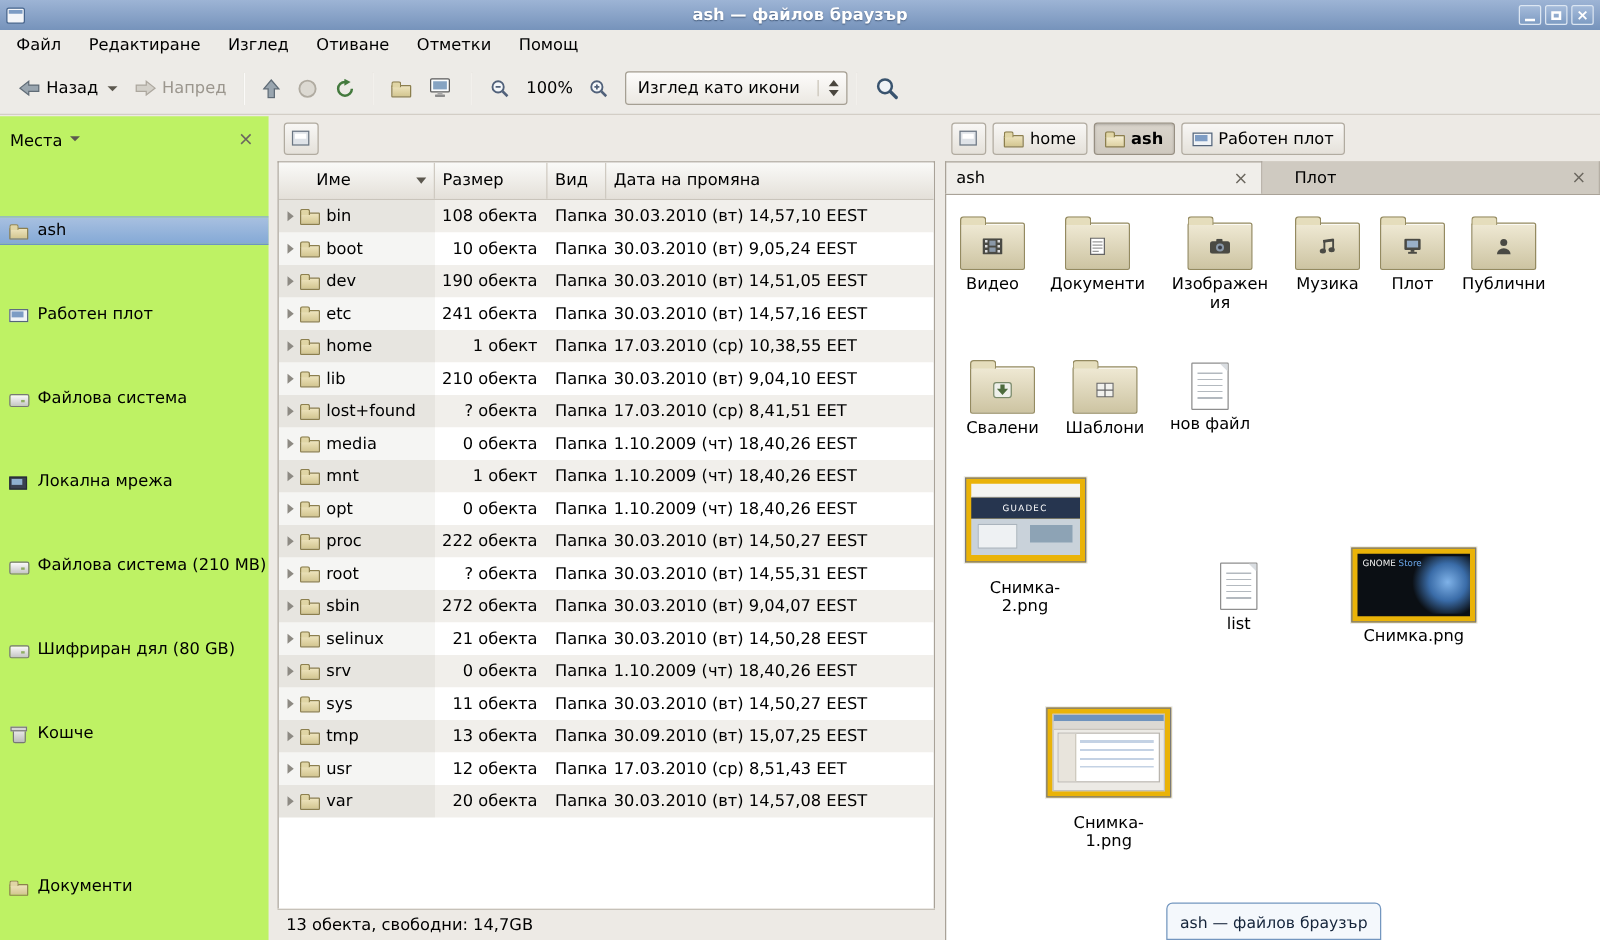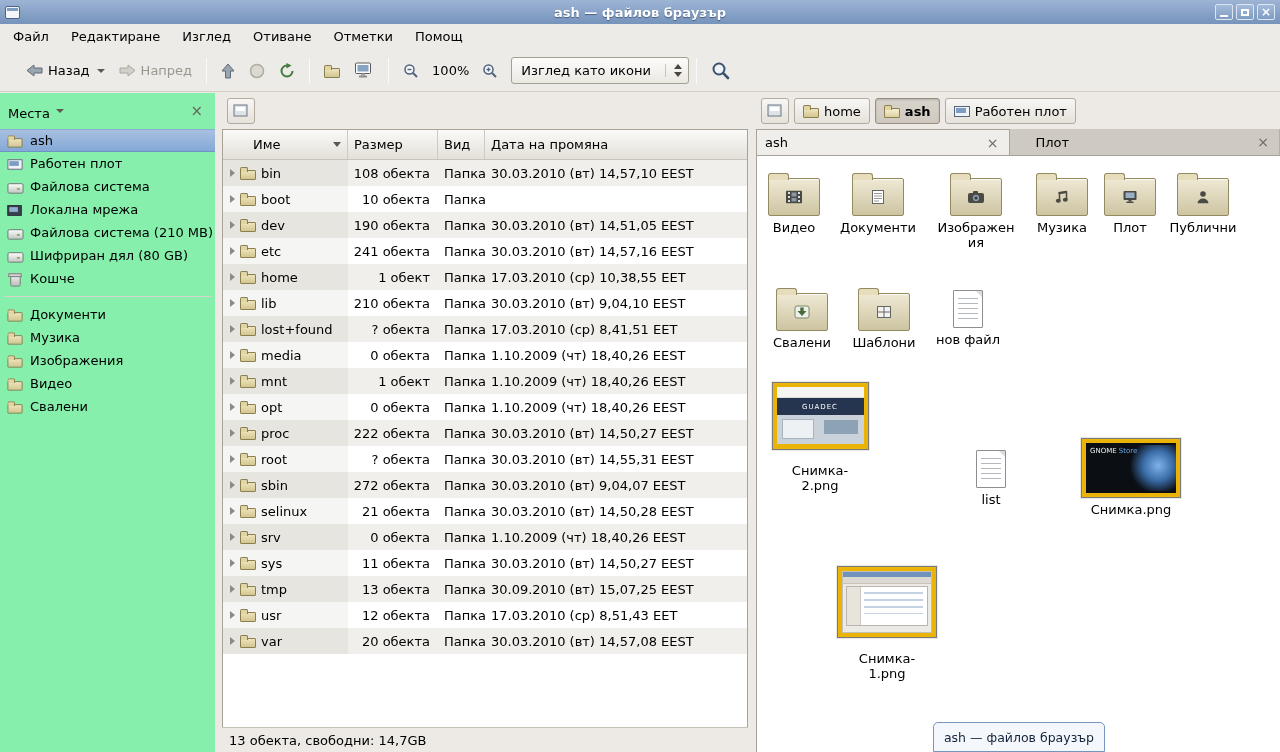--- a/index.html
+++ b/index.html
@@ -17,21 +17,21 @@
     background:linear-gradient(#a5bbda,#7e9cc3); display:flex; align-items:center; justify-content:center; color:#fff; cursor:default; }
   .g-min { width:8px; height:2px; background:#fff; margin-top:8px; }
   .g-max { width:8px; height:7px; border:2px solid #fff; }
   .g-close { font-size:12px; font-weight:bold; line-height:1; }
 
   
   .menubar { position:absolute; left:0; top:24px; right:0; height:26px; background:#edebe7; display:flex; align-items:stretch; padding-left:2px; }
   .menu-item { padding:0 11px; line-height:26px; }
 
   
-  .toolbar { position:absolute; left:0; top:50px; right:0; height:42px; background:#edebe7; border-bottom:1px solid #d3cec6; display:flex; align-items:center; padding:0 19px; }
+  .toolbar { position:absolute; left:0; top:50px; right:0; height:42px; background:#edebe7; border-bottom:1px solid #d3cec6; display:flex; align-items:center; padding:0 8px; }
   .tbtn { display:flex; align-items:center; gap:5px; padding:5px 7px; border-radius:3px; flex:none; }
   .tbtn.disabled { color:#9b968e; }
   .tsep { width:1px; height:26px; background:#cfcac1; border-right:1px solid #fbfaf8; margin:0 7px; flex:none; }
   .chev-dn { width:0; height:0; border-left:4px solid transparent; border-right:4px solid transparent; border-top:4px solid #5c584f; margin-left:2px; }
   .combo { height:27px; border:1px solid #a59f93; border-radius:3px; background:linear-gradient(#fdfcfb,#ebe8e2);
     display:flex; align-items:center; padding:0 6px 0 9px; width:178px; margin-left:6px; }
   .combo .spin { margin-left:auto; display:flex; flex-direction:column; align-items:center; gap:3px; padding-left:8px; border-left:1px solid #c9c3b8; }
   .spin-up { width:0; height:0; border-left:4px solid transparent; border-right:4px solid transparent; border-bottom:5px solid #4a463e; }
   .spin-dn { width:0; height:0; border-left:4px solid transparent; border-right:4px solid transparent; border-top:5px solid #4a463e; }
   .zoom-label { padding:0 6px; }
@@ -51,21 +51,21 @@
   .ic.trash::after { content:""; position:absolute; left:1px; top:2px; width:12px; height:2px; background:#d5d5d5; border:1px solid #777; }
   .ic.net::before { content:""; position:absolute; left:0; top:3px; width:13px; height:9px; background:#3a4150; border:1px solid #252a33; }
   .ic.net::after { content:""; position:absolute; left:2px; top:5px; width:9px; height:5px; background:#8fb0cf; }
   .ic.desk::before { content:""; position:absolute; left:0; top:3px; width:14px; height:9px; background:#f0f3f6; border:1px solid #55657a; }
   .ic.desk::after { content:""; position:absolute; left:2px; top:5px; width:10px; height:5px; background:#7d9cc4; }
 
   
   .main { position:absolute; left:0; top:93px; right:0; bottom:0; display:flex; }
 
   
-  .sidebar { width:215px; background:#86efac; display:flex; flex-direction:column; flex:none; }
+  .sidebar { width:215px; background:#bef264; display:flex; flex-direction:column; flex:none;gap:44px; }
   .side-head { height:36px; display:flex; align-items:center; padding:0 8px; flex:none; }
   .side-head .lbl { margin-right:4px; }
   .side-close { margin-left:auto; color:#6b675f; font-size:15px; line-height:1; padding:2px 4px; }
   .side-item { height:23px; display:flex; align-items:center; gap:7px; padding-left:7px; flex:none; }
   .side-item .ic { transform:scale(.95); }
   .side-item.selected { background:linear-gradient(#a8c0e0,#84a9d6); border-top:1px solid #8aadd6; border-bottom:1px solid #6d94c2; }
   .side-sep { height:1px; background:#d8d4cb; margin:6px 4px; }
 
   .splitter { width:7px; background:#edeae5; flex:none; }
   .splitter2 { width:8px; background:#edeae5; flex:none; }
@@ -355,20 +355,21 @@
             <div class="c-date">30.03.2010 (вт) 14,57,10 EEST</div>
           </div>
         <div class="row">
             <div class="c-name">
               <span class="exp"></span>
               <span class="ic folder"></span>
               <span>boot</span>
             </div>
             <div class="c-size">10 обекта</div>
             <div class="c-type">Папка</div>
+            <div class="c-date">30.03.2010 (вт) 9,05,24 EEST</div>
           </div>
         <div class="row">
             <div class="c-name">
               <span class="exp"></span>
               <span class="ic folder"></span>
               <span>dev</span>
             </div>
             <div class="c-size">190 обекта</div>
             <div class="c-type">Папка</div>
             <div class="c-date">30.03.2010 (вт) 14,51,05 EEST</div>

